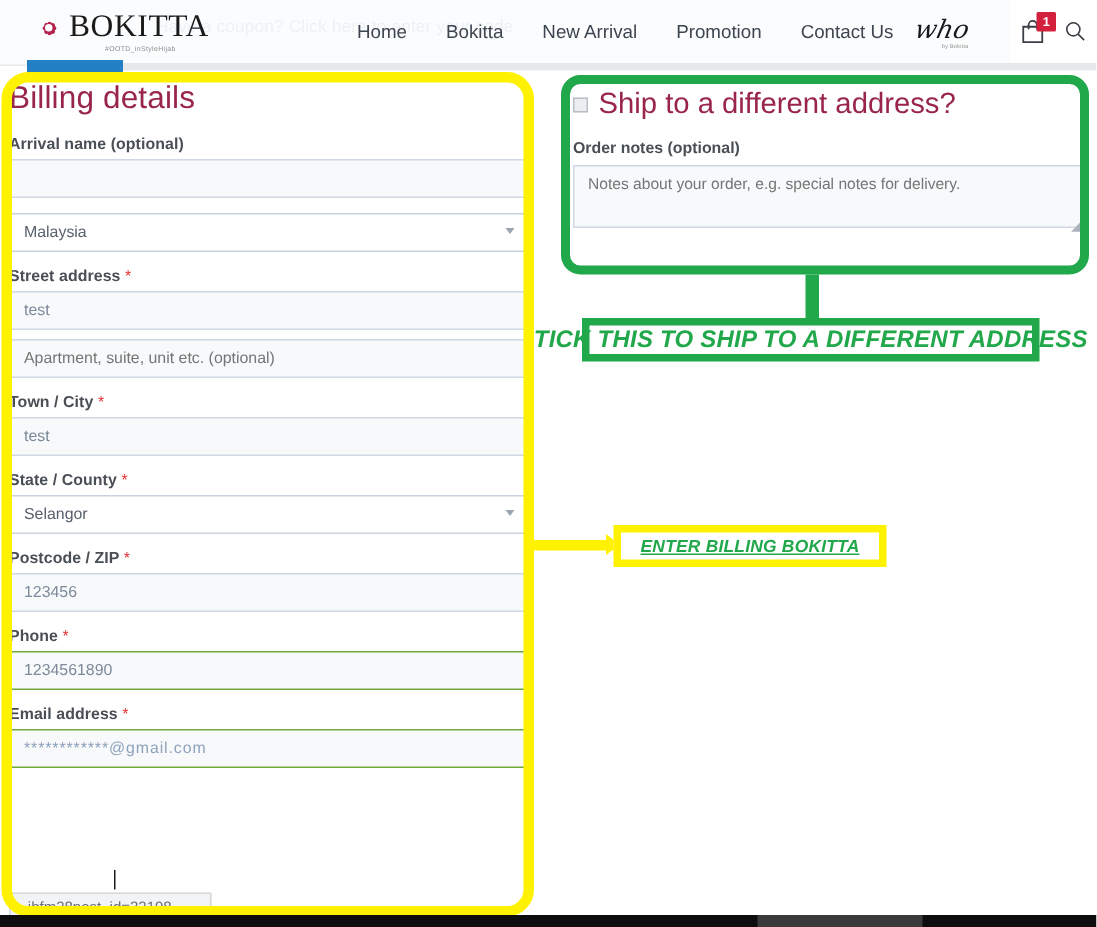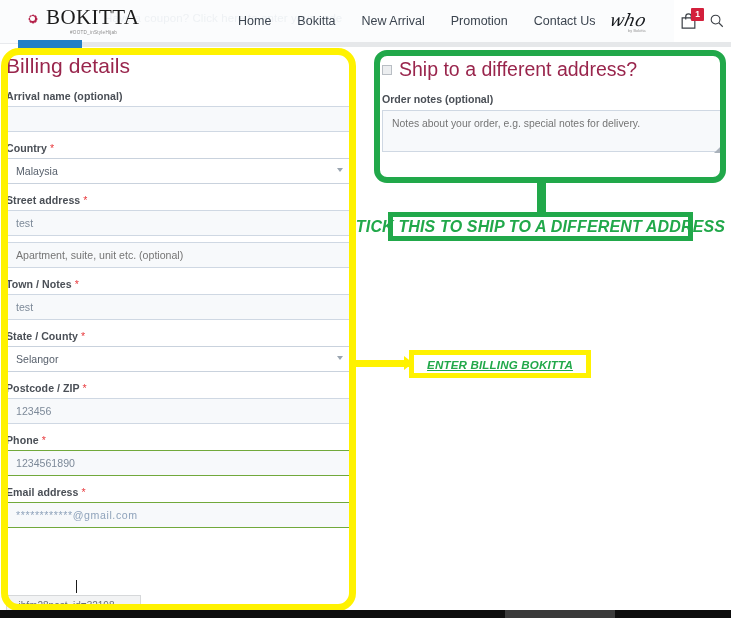--- a/index.html
+++ b/index.html
@@ -292,45 +292,41 @@
 
     <h2 id="billing-title">Billing details</h2>
 
 
     <div class="fgroup">
       <div class="fld-label">Arrival name (optional)</div>
       <input class="fld" type="text" value="" style="">
     </div>
 
     <div class="fgroup">
-      <div class="fld-label">
-        <span>Country</span>
-        <span class="req">*</span>
-      </div>
       <div class="sel">
         <input class="fld" type="text" readonly="" value="Malaysia" style="">
         <span class="arrow"></span>
       </div>
     </div>
 
     <div class="fgroup tight">
       <div class="fld-label">
         <span>Street address</span>
         <span class="req">*</span>
       </div>
       <input class="fld" type="text" value="test" style="">
     </div>
 
     <div class="fgroup">
       <input class="fld" type="text" placeholder="Apartment, suite, unit etc. (optional)" style="">
     </div>
 
     <div class="fgroup">
       <div class="fld-label">
-        <span>Town / Notes</span>
+        <span>Town / City</span>
         <span class="req">*</span>
       </div>
       <input class="fld" type="text" value="test" style="">
     </div>
 
     <div class="fgroup">
       <div class="fld-label">
         <span>State / County</span>
         <span class="req">*</span>
       </div>

